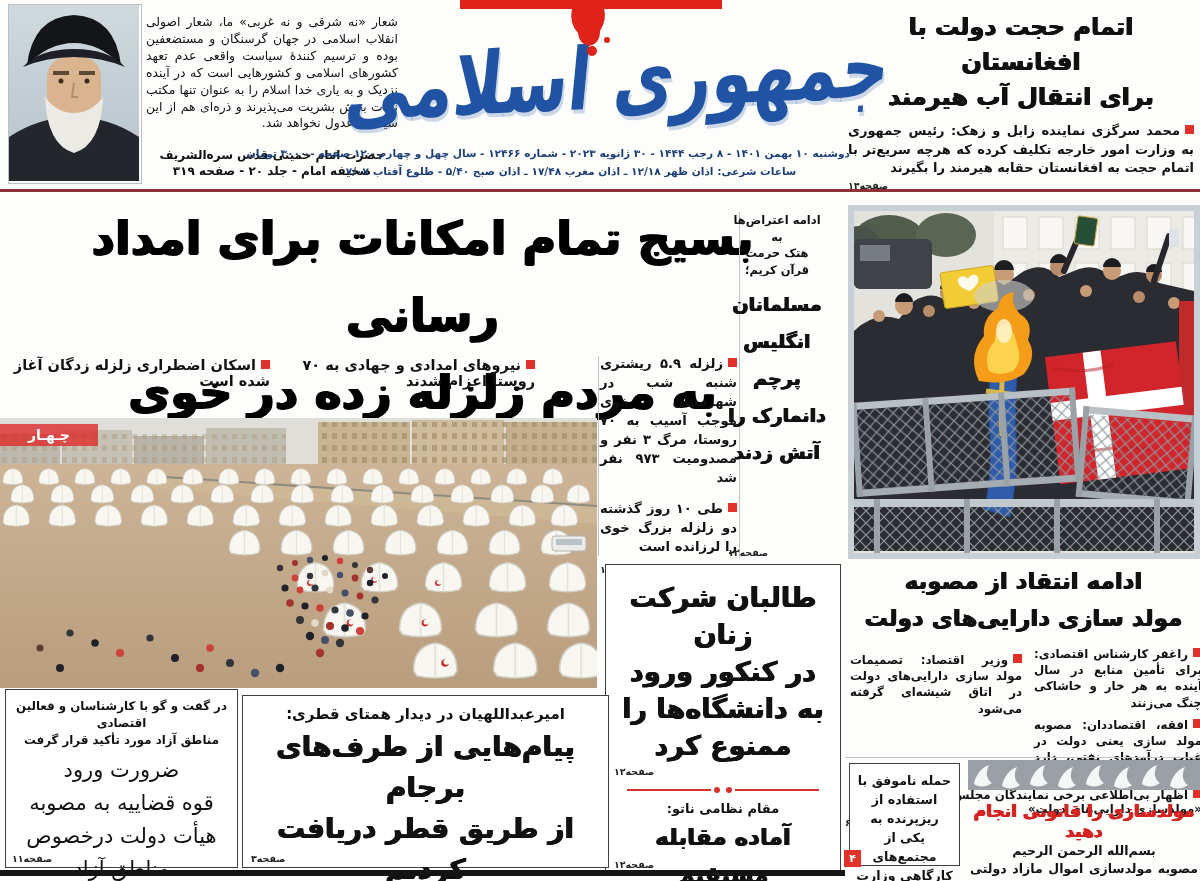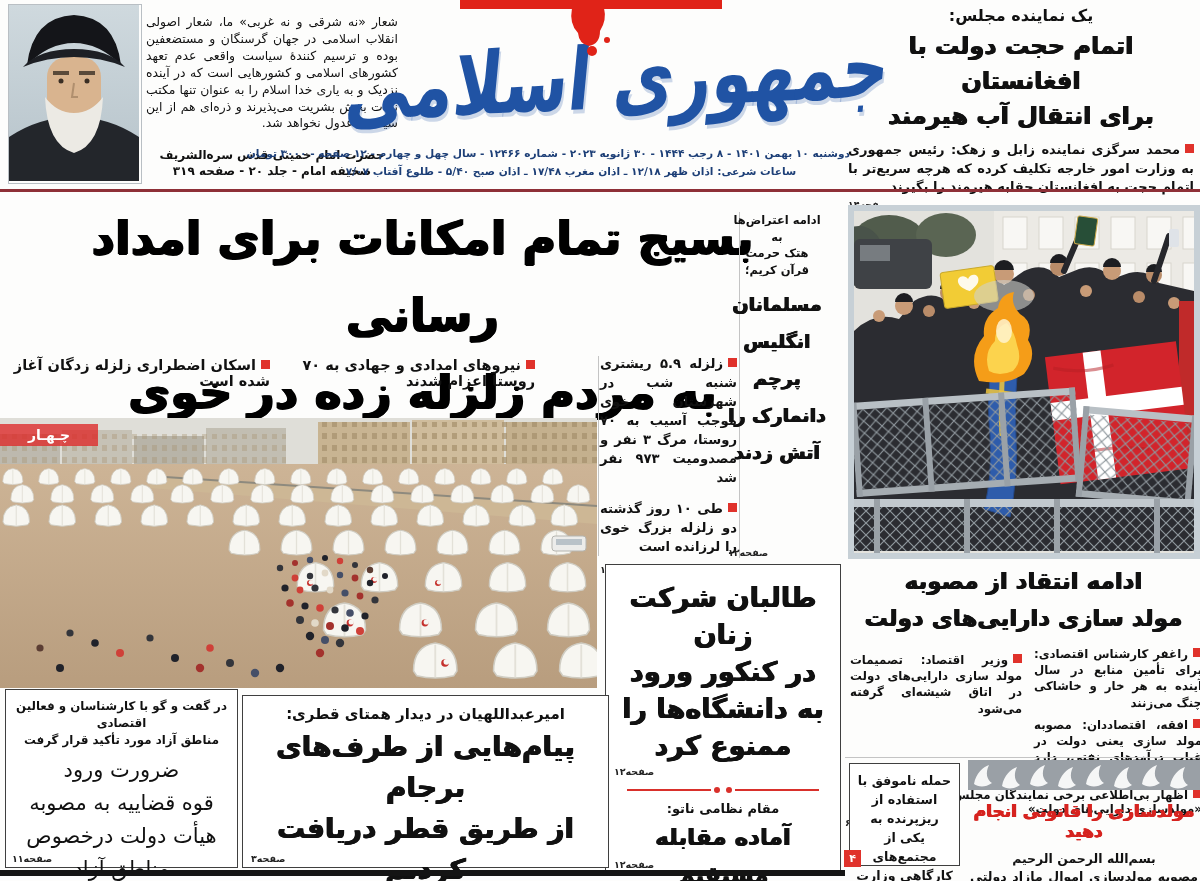--- a/index.html
+++ b/index.html
@@ -68,21 +68,20 @@
       <rect x="0" y="0" width="262" height="9" fill="#e02318"></rect>
       <path d="M112,8 q-3,16 6,25 q1,11 11,13 q11,-2 11,-15 q7,-11 4,-23 Z" fill="#e02318"></path>
       <circle cx="132" cy="51" r="5" fill="#e02318"></circle>
       <circle cx="147" cy="40" r="3" fill="#e02318"></circle>
     </svg>
   </div>
   <div class="abs rtl c b" style="left:340px;top:147px;width:510px;font-size:10.6px;color:#1d3f77;white-space:nowrap;">دوشنبه ۱۰ بهمن ۱۴۰۱ - ۸ رجب ۱۴۴۴ - ۳۰ ژانویه ۲۰۲۳ - شماره ۱۲۴۶۶ - سال چهل و چهارم - ۱۲ صفحه - ۳۰۰۰ تومان</div>
   <div class="abs rtl c b" style="left:340px;top:165px;width:462px;font-size:10.6px;color:#1d3f77;white-space:nowrap;">ساعات شرعی: اذان ظهر ۱۲/۱۸ ـ اذان مغرب ۱۷/۴۸ ـ اذان صبح ۵/۴۰ - طلوع آفتاب ۷/۰۷</div>
 
   <div class="abs rtl" style="left:848px;top:6px;width:346px;">
-    <div class="c b" style="font-size:16px;">یک نماینده مجلس:</div>
     <div class="c b pre heavy" style="font-size:24px;line-height:35px;margin-top:4px;">اتمام حجت دولت با افغانستان
 برای انتقال آب هیرمند</div>
     <div class="j b" style="font-size:13px;line-height:18.5px;margin-top:7px;">
       <span class="sq"></span><span>محمد سرگزی نماینده زابل و زهک: رئیس جمهوری به وزارت امور خارجه تکلیف کرده که هرچه سریع‌تر با اتمام حجت به افغانستان حقابه هیرمند را بگیرند</span>
     </div>
     <div class="pageref" style="text-align:left;margin-top:2px;">صفحه۱۴</div>
   </div>
 
   <div class="abs" style="left:0;top:189px;width:1200px;height:3px;background:#8e3037;"></div>
 
@@ -449,19 +448,19 @@
       <use href="#swash" x="0"></use>
         <use href="#swash" x="28" y="2"></use>
         <use href="#swash" x="56"></use>
         <use href="#swash" x="84" y="2"></use>
         <use href="#swash" x="112"></use>
         <use href="#swash" x="140" y="2"></use>
         <use href="#swash" x="168"></use>
         <use href="#swash" x="196" y="2"></use>
     </svg>
     <div class="c b heavy" style="font-size:17px;color:#d6231f;margin-top:7px;">مولدسازی را قانونی انجام دهید</div>
-    <div class="c b" style="font-size:12.5px;margin-top:10px;">بسم‌الله الرحمن الرحیم</div>
+    <div class="c b" style="font-size:12.5px;margin-top:2px;">بسم‌الله الرحمن الرحیم</div>
     <div class="j b" style="font-size:12.5px;line-height:18px;margin-top:2px;padding:0 2px;">مصوبه مولدسازی اموال مازاد دولتی این روزها مرکز توجه رسانه‌هاست. قطعا اصحاب</div>
   </div>
 
   <div class="abs" style="left:0;top:870px;width:845px;height:6px;background:#141414;"></div>
 
 </div>
 
 </body></html>

